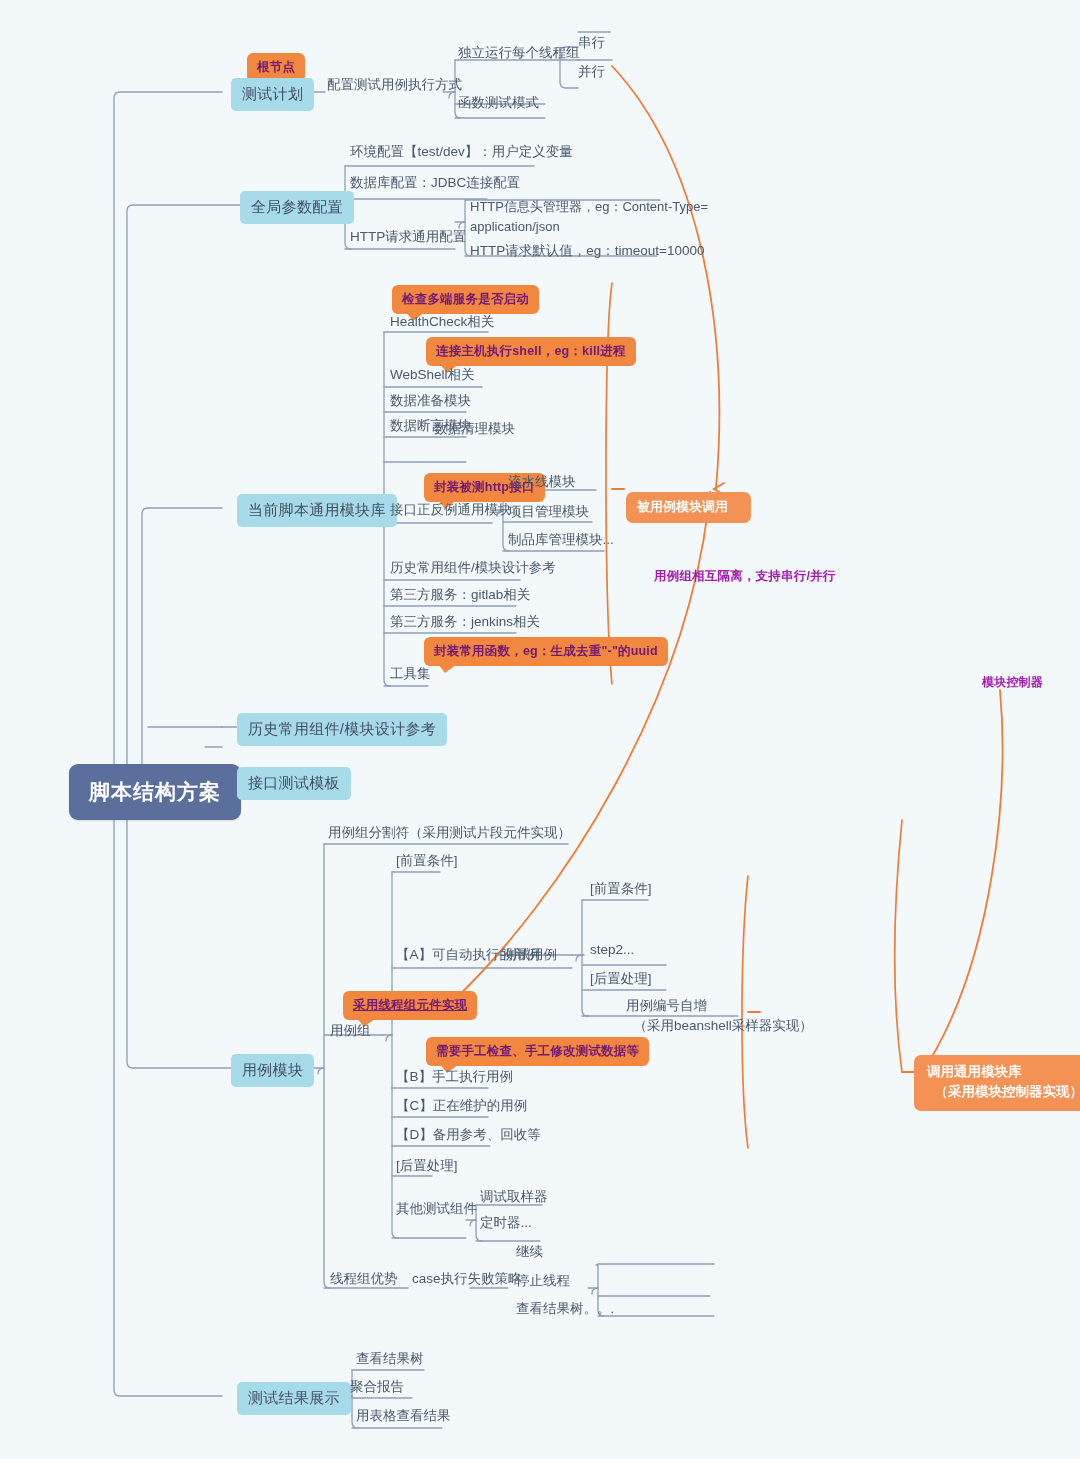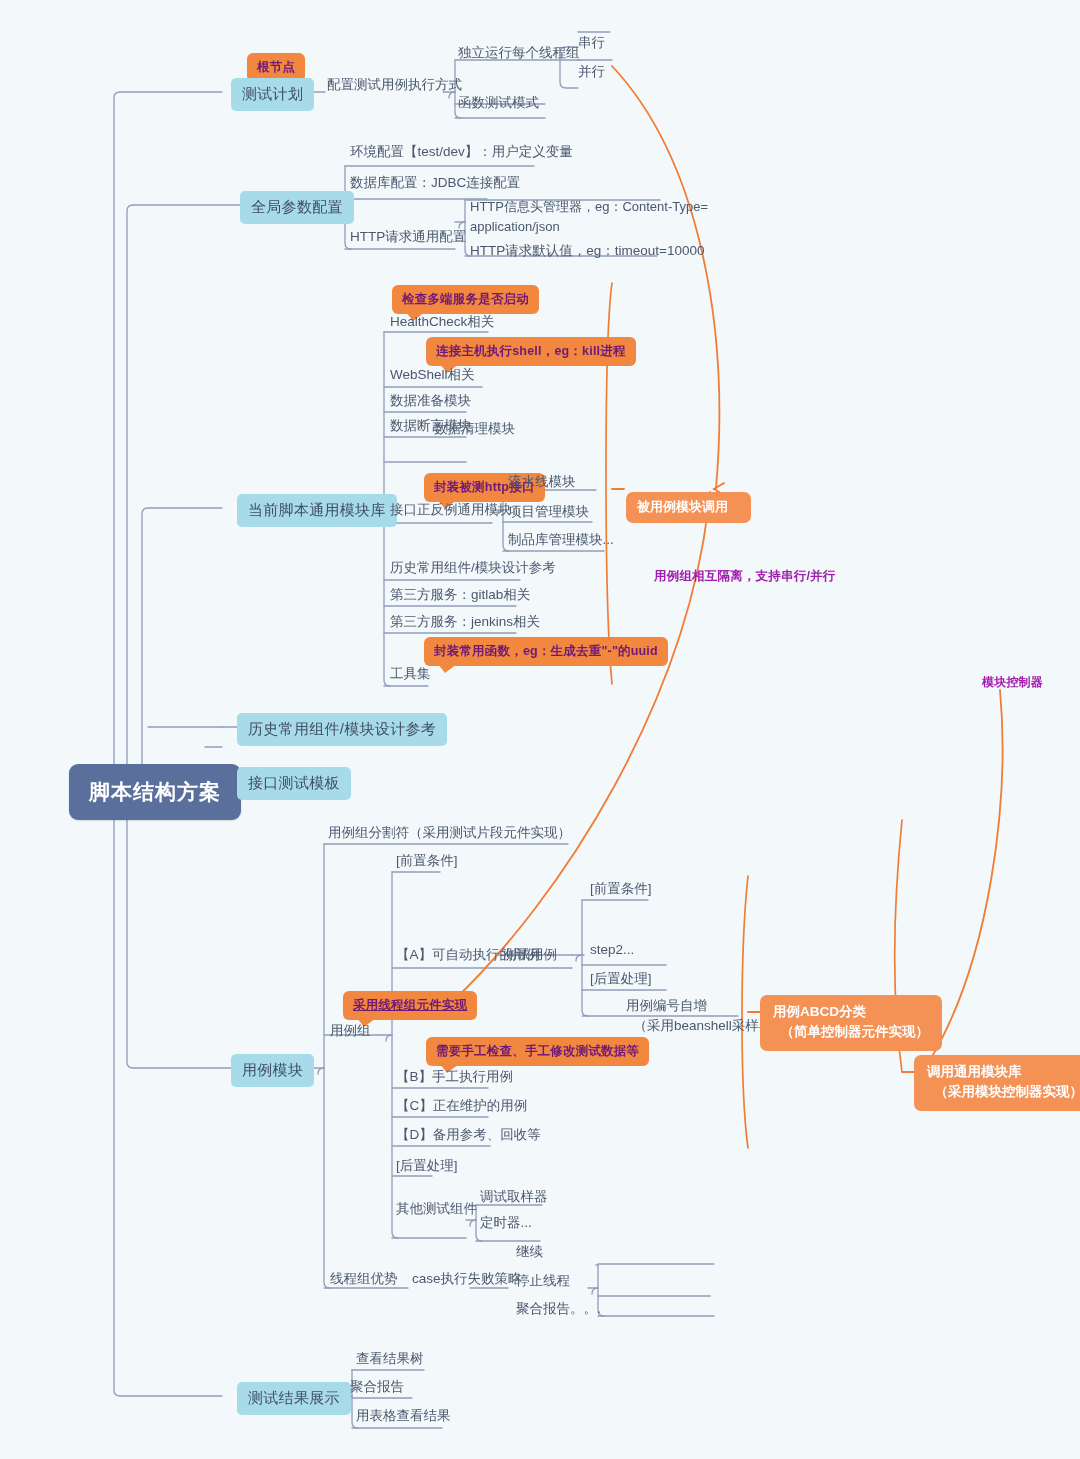--- a/index.html
+++ b/index.html
@@ -295,29 +295,27 @@
   <div class="node leaf" style="left:396px;top:1126px;">【D】备用参考、回收等</div>
   <div class="node leaf" style="left:396px;top:1157px;">[后置处理]</div>
   <div class="node leaf" style="left:396px;top:1200px;">其他测试组件</div>
   <div class="node leaf" style="left:480px;top:1188px;">调试取样器</div>
   <div class="node leaf" style="left:480px;top:1214px;">定时器...</div>
 
   <div class="node leaf" style="left:330px;top:1270px;">线程组优势</div>
   <div class="node leaf" style="left:412px;top:1270px;">case执行失败策略</div>
   <div class="node leaf" style="left:516px;top:1243px;">继续</div>
   <div class="node leaf" style="left:516px;top:1272px;">停止线程</div>
-  <div class="node leaf" style="left:516px;top:1300px;">聚合报告。。.</div>
+  <div class="node leaf" style="left:516px;top:1300px;">查看结果树。。.</div>
 
   <div class="node branch" style="left:237px;top:1382px;">测试结果展示</div>
   <div class="node leaf" style="left:356px;top:1350px;">查看结果树</div>
   <div class="node leaf" style="left:350px;top:1378px;">聚合报告</div>
   <div class="node leaf" style="left:356px;top:1407px;">用表格查看结果</div>
 
   <div class="node omark" style="left:626px;top:492px;font-size:13px;padding:5px 23px 6px 11px;">被用例模块调用</div>
-  <div class="node omark" style="left:760px;top:995px;">用例ABCD分类
-  （简单控制器元件实现）</div>
   <div class="node omark" style="left:914px;top:1055px;">调用通用模块库
   （采用模块控制器实现）</div>
 
   <div class="node anno" style="left:654px;top:568px;">用例组相互隔离，支持串行/并行</div>
   <div class="node anno small" style="left:982px;top:675px;">模块控制器</div>
 
 </div>
 
 </body></html>

